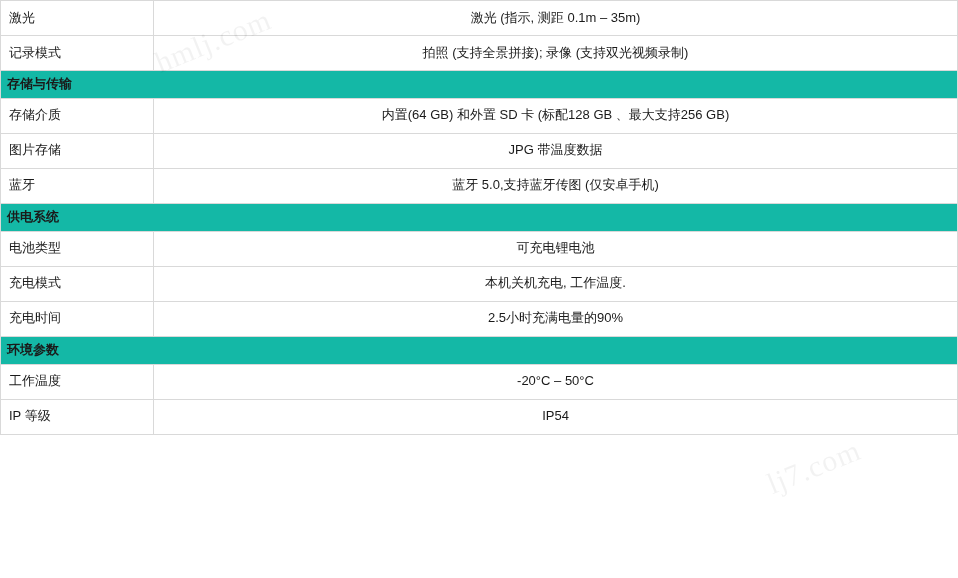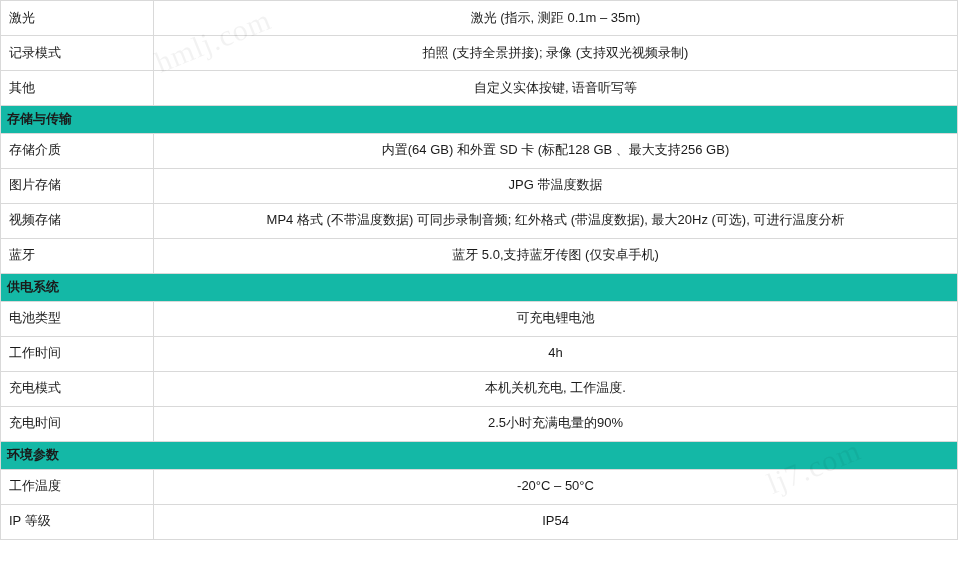--- a/index.html
+++ b/index.html
@@ -69,53 +69,41 @@
 <table class="spec">
   <tbody id="table-body">
       <tr class="tall">
         <td class="label">激光</td>
         <td class="value">激光 (指示, 测距 0.1m – 35m)</td>
       </tr>
       <tr class="tall">
         <td class="label">记录模式</td>
         <td class="value">拍照 (支持全景拼接); 录像 (支持双光视频录制)</td>
       </tr>
-      <tr class="tall">
-        <td class="label">其他</td>
-        <td class="value">自定义实体按键, 语音听写等</td>
-      </tr>
       <tr class="section">
         <td colspan="2">存储与传输</td>
       </tr>
       <tr class="tall">
         <td class="label">存储介质</td>
         <td class="value">内置(64 GB) 和外置 SD 卡 (标配128 GB 、最大支持256 GB)</td>
       </tr>
       <tr class="tall">
         <td class="label">图片存储</td>
         <td class="value">JPG 带温度数据</td>
       </tr>
       <tr class="tall">
-        <td class="label">视频存储</td>
-        <td class="value">MP4 格式 (不带温度数据) 可同步录制音频; 红外格式 (带温度数据), 最大20Hz (可选), 可进行温度分析</td>
-      </tr>
-      <tr class="tall">
         <td class="label">蓝牙</td>
         <td class="value">蓝牙 5.0,支持蓝牙传图 (仅安卓手机)</td>
       </tr>
       <tr class="section">
         <td colspan="2">供电系统</td>
       </tr>
       <tr class="tall">
         <td class="label">电池类型</td>
         <td class="value">可充电锂电池</td>
-      </tr>
-      <tr class="tall">
-        <td class="label">工作时间</td>
-        <td class="value">4h</td>
       </tr>
       <tr class="tall">
         <td class="label">充电模式</td>
         <td class="value">本机关机充电, 工作温度.</td>
       </tr>
       <tr class="tall">
         <td class="label">充电时间</td>
         <td class="value">2.5小时充满电量的90%</td>
       </tr>
       <tr class="section">

